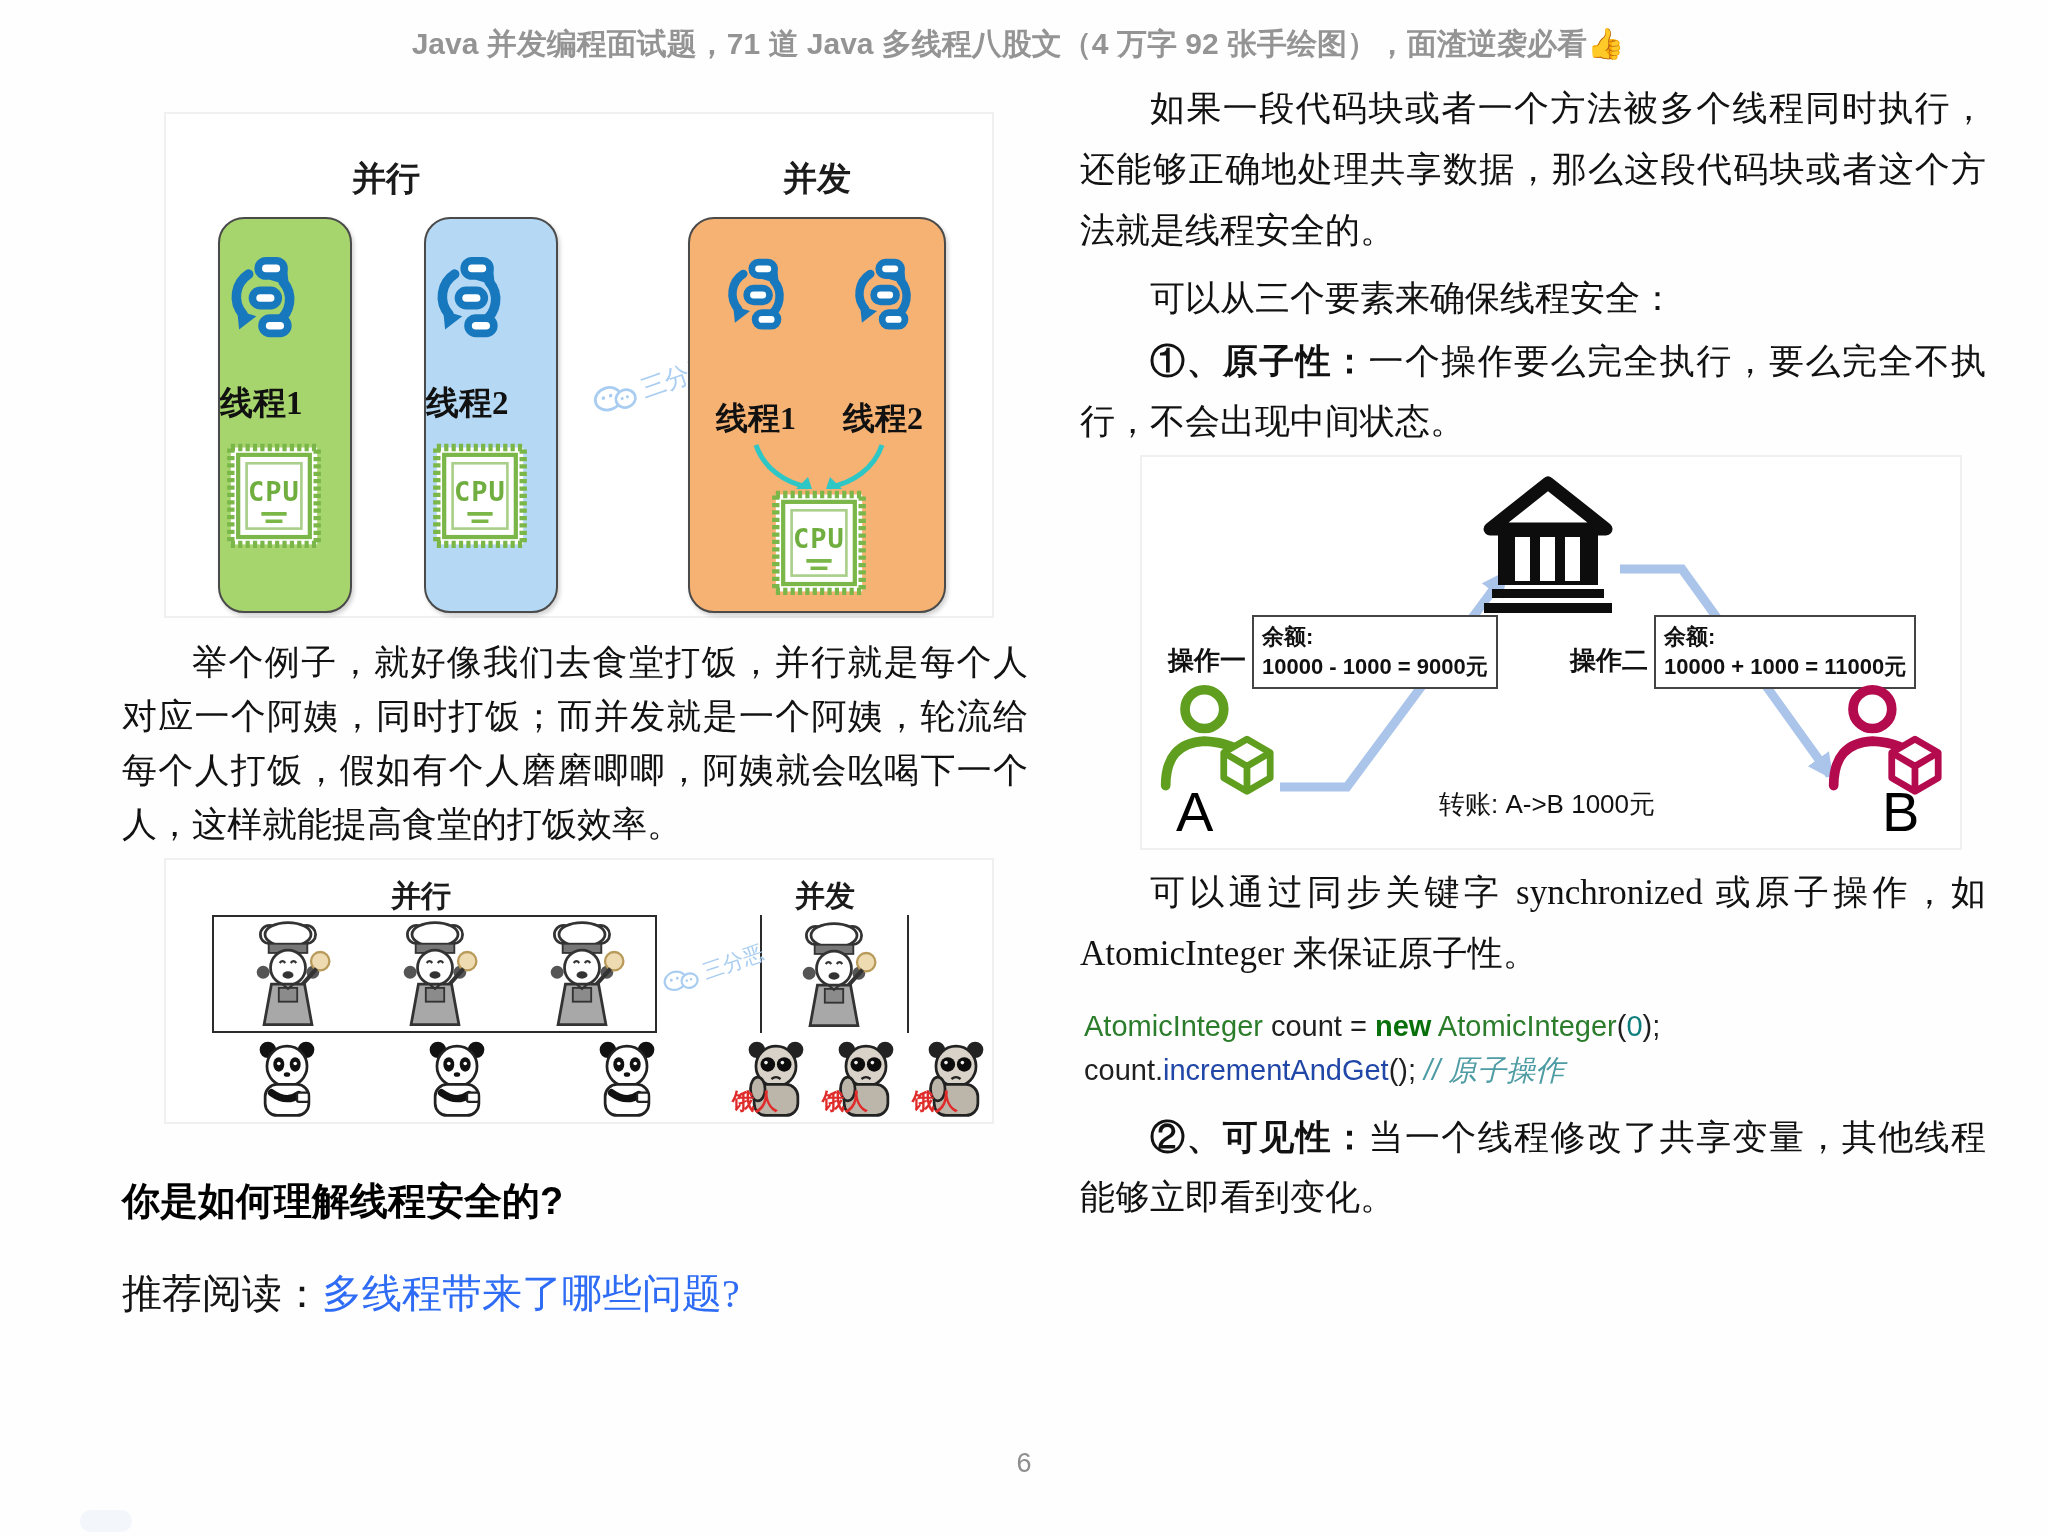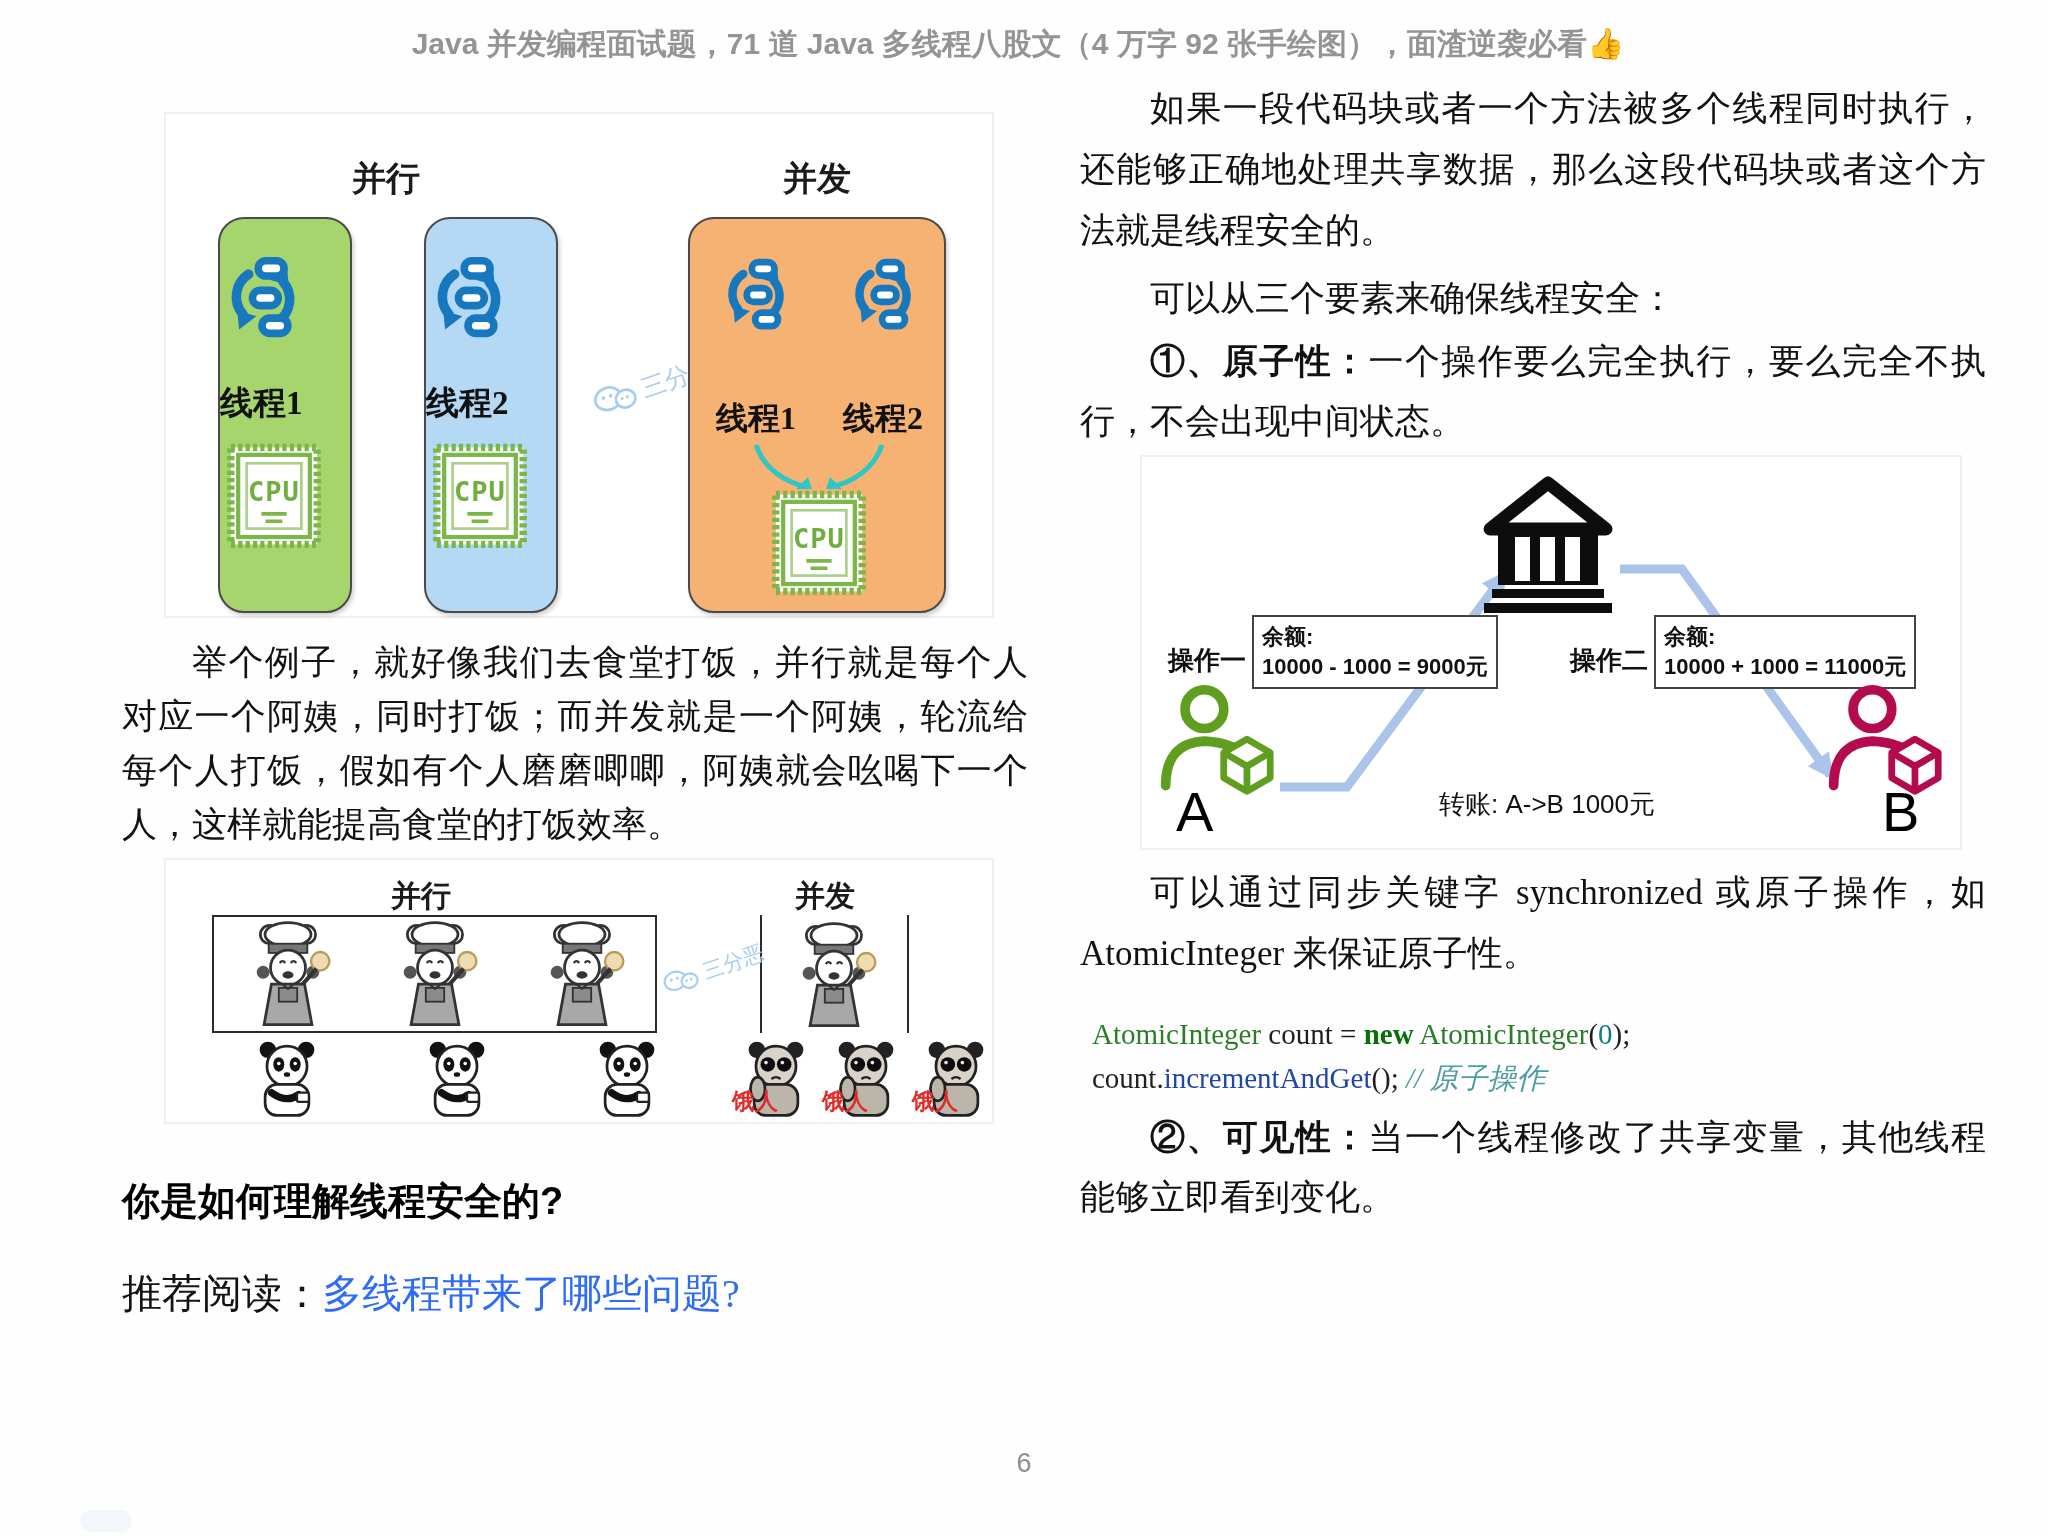--- a/index.html
+++ b/index.html
@@ -55,22 +55,22 @@
     font-weight:bold;font-size:26px;color:#111;}
   .balance-box{position:absolute;border:2px solid #444;background:#fff;box-sizing:border-box;
     font-family:"Liberation Sans","DejaVu Sans",sans-serif;font-weight:600;font-size:22px;
     line-height:30px;padding:5px 8px;color:#111;white-space:nowrap;}
   .person-label{position:absolute;font-family:"Liberation Sans","DejaVu Sans",sans-serif;
     font-size:56px;font-weight:500;color:#000;}
   .transfer-note{position:absolute;font-family:"Liberation Sans","DejaVu Sans",sans-serif;
     font-weight:normal;font-size:26px;color:#111;text-align:center;}
 
   
-  .code{position:absolute;font-family:Liberation Serif, serif;
-    font-size:29px;line-height:44px;margin:12px;color:#1f1f1f;white-space:pre;}
+  .code{position:absolute;font-family:Liberation Sans, sans-serif;
+    font-size:29px;line-height:44px;margin:4px;color:#1f1f1f;white-space:pre;}
   .tok-type{color:#2b7d2b;}
   .tok-kw{color:#08700a;font-weight:bold;}
   .tok-num{color:#0d7d7d;}
   .tok-method{color:#2046a8;}
   .tok-comment{color:#4d9ba3;font-style:italic;}
 
   .page-number{position:absolute;left:974px;top:1448px;width:100px;text-align:center;
     font-family:"Liberation Sans","DejaVu Sans",sans-serif;font-size:27px;color:#8e8e8e;}
   .corner-pill{position:absolute;left:80px;top:1510px;width:52px;height:22px;border-radius:11px;
     background:#f3f7fc;}

